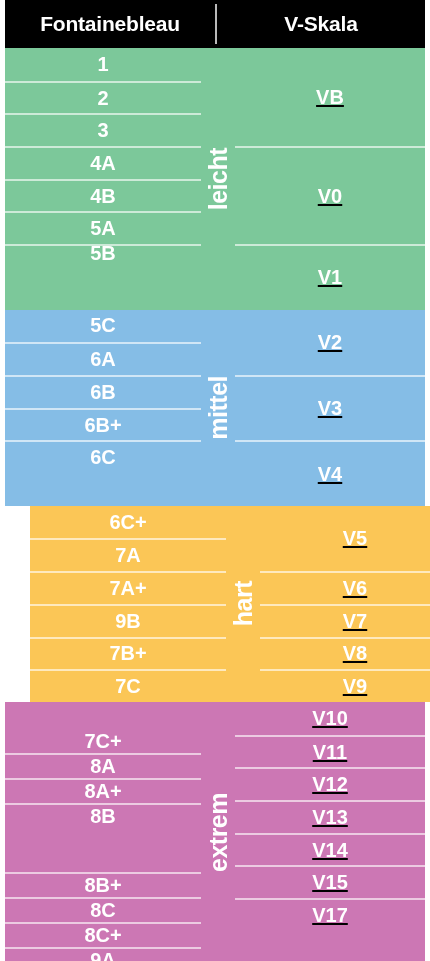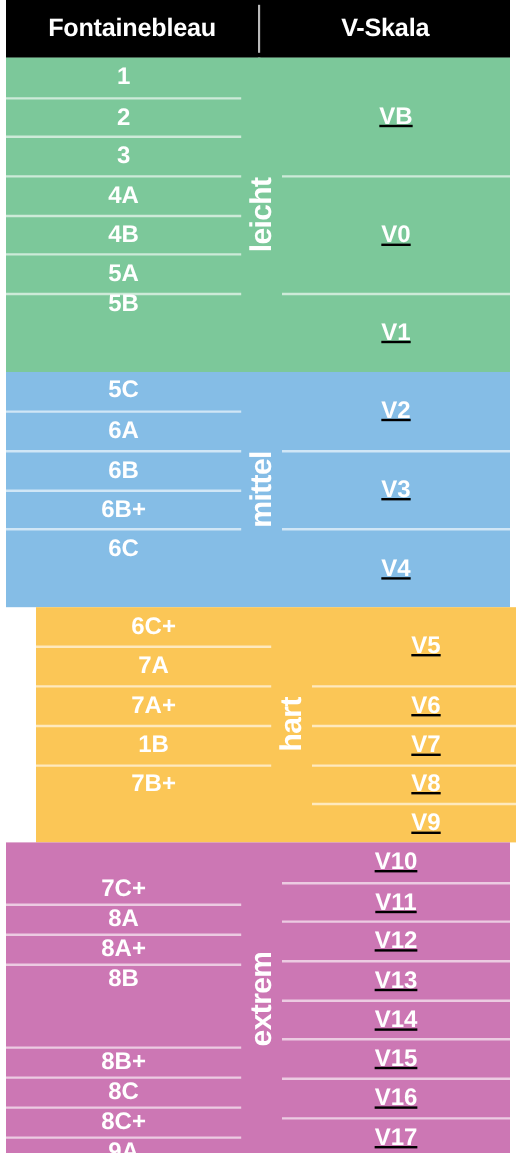--- a/index.html
+++ b/index.html
@@ -156,22 +156,23 @@
           <div class="cell first" style="height: 65.4px;">V2</div>
           <div class="cell" style="height: 65.4px;">V3</div>
           <div class="cell" style="height: 65.4px;">V4</div>
         </div>
       </div>
       <div class="section sec-hart" style="background: rgb(251, 198, 86); height: 196.2px;">
         <div class="col-left">
           <div class="cell first" style="height: 32.7px;">6C+</div>
           <div class="cell" style="height: 32.7px;">7A</div>
           <div class="cell" style="height: 32.7px;">7A+</div>
-          <div class="cell" style="height: 32.7px;">1B</div>
+          <div class="cell" style="height: 32.7px;">9B</div>
           <div class="cell" style="height: 32.7px;">7B+</div>
+          <div class="cell" style="height: 32.7px;">7C</div>
         </div>
         <div class="col-mid">
           <span class="mid-label">hart</span>
         </div>
         <div class="col-right">
           <div class="cell first" style="height: 65.4px;">V5</div>
           <div class="cell" style="height: 32.7px;">V6</div>
           <div class="cell" style="height: 32.7px;">V7</div>
           <div class="cell" style="height: 32.7px;">V8</div>
           <div class="cell" style="height: 32.7px;">V9</div>
@@ -191,19 +192,18 @@
         <div class="col-mid">
           <span class="mid-label">extrem</span>
         </div>
         <div class="col-right">
           <div class="cell first" style="height: 32.7px;">V10</div>
           <div class="cell" style="height: 32.7px;">V11</div>
           <div class="cell" style="height: 32.7px;">V12</div>
           <div class="cell" style="height: 32.7px;">V13</div>
           <div class="cell" style="height: 32.7px;">V14</div>
           <div class="cell" style="height: 32.7px;">V15</div>
-          <div class="cell" style="height: 32.7px;">V16</div>
           <div class="cell" style="height: 32.7px;">V17</div>
         </div>
       </div>
     </div>
 
 </div>
 
 </body></html>

